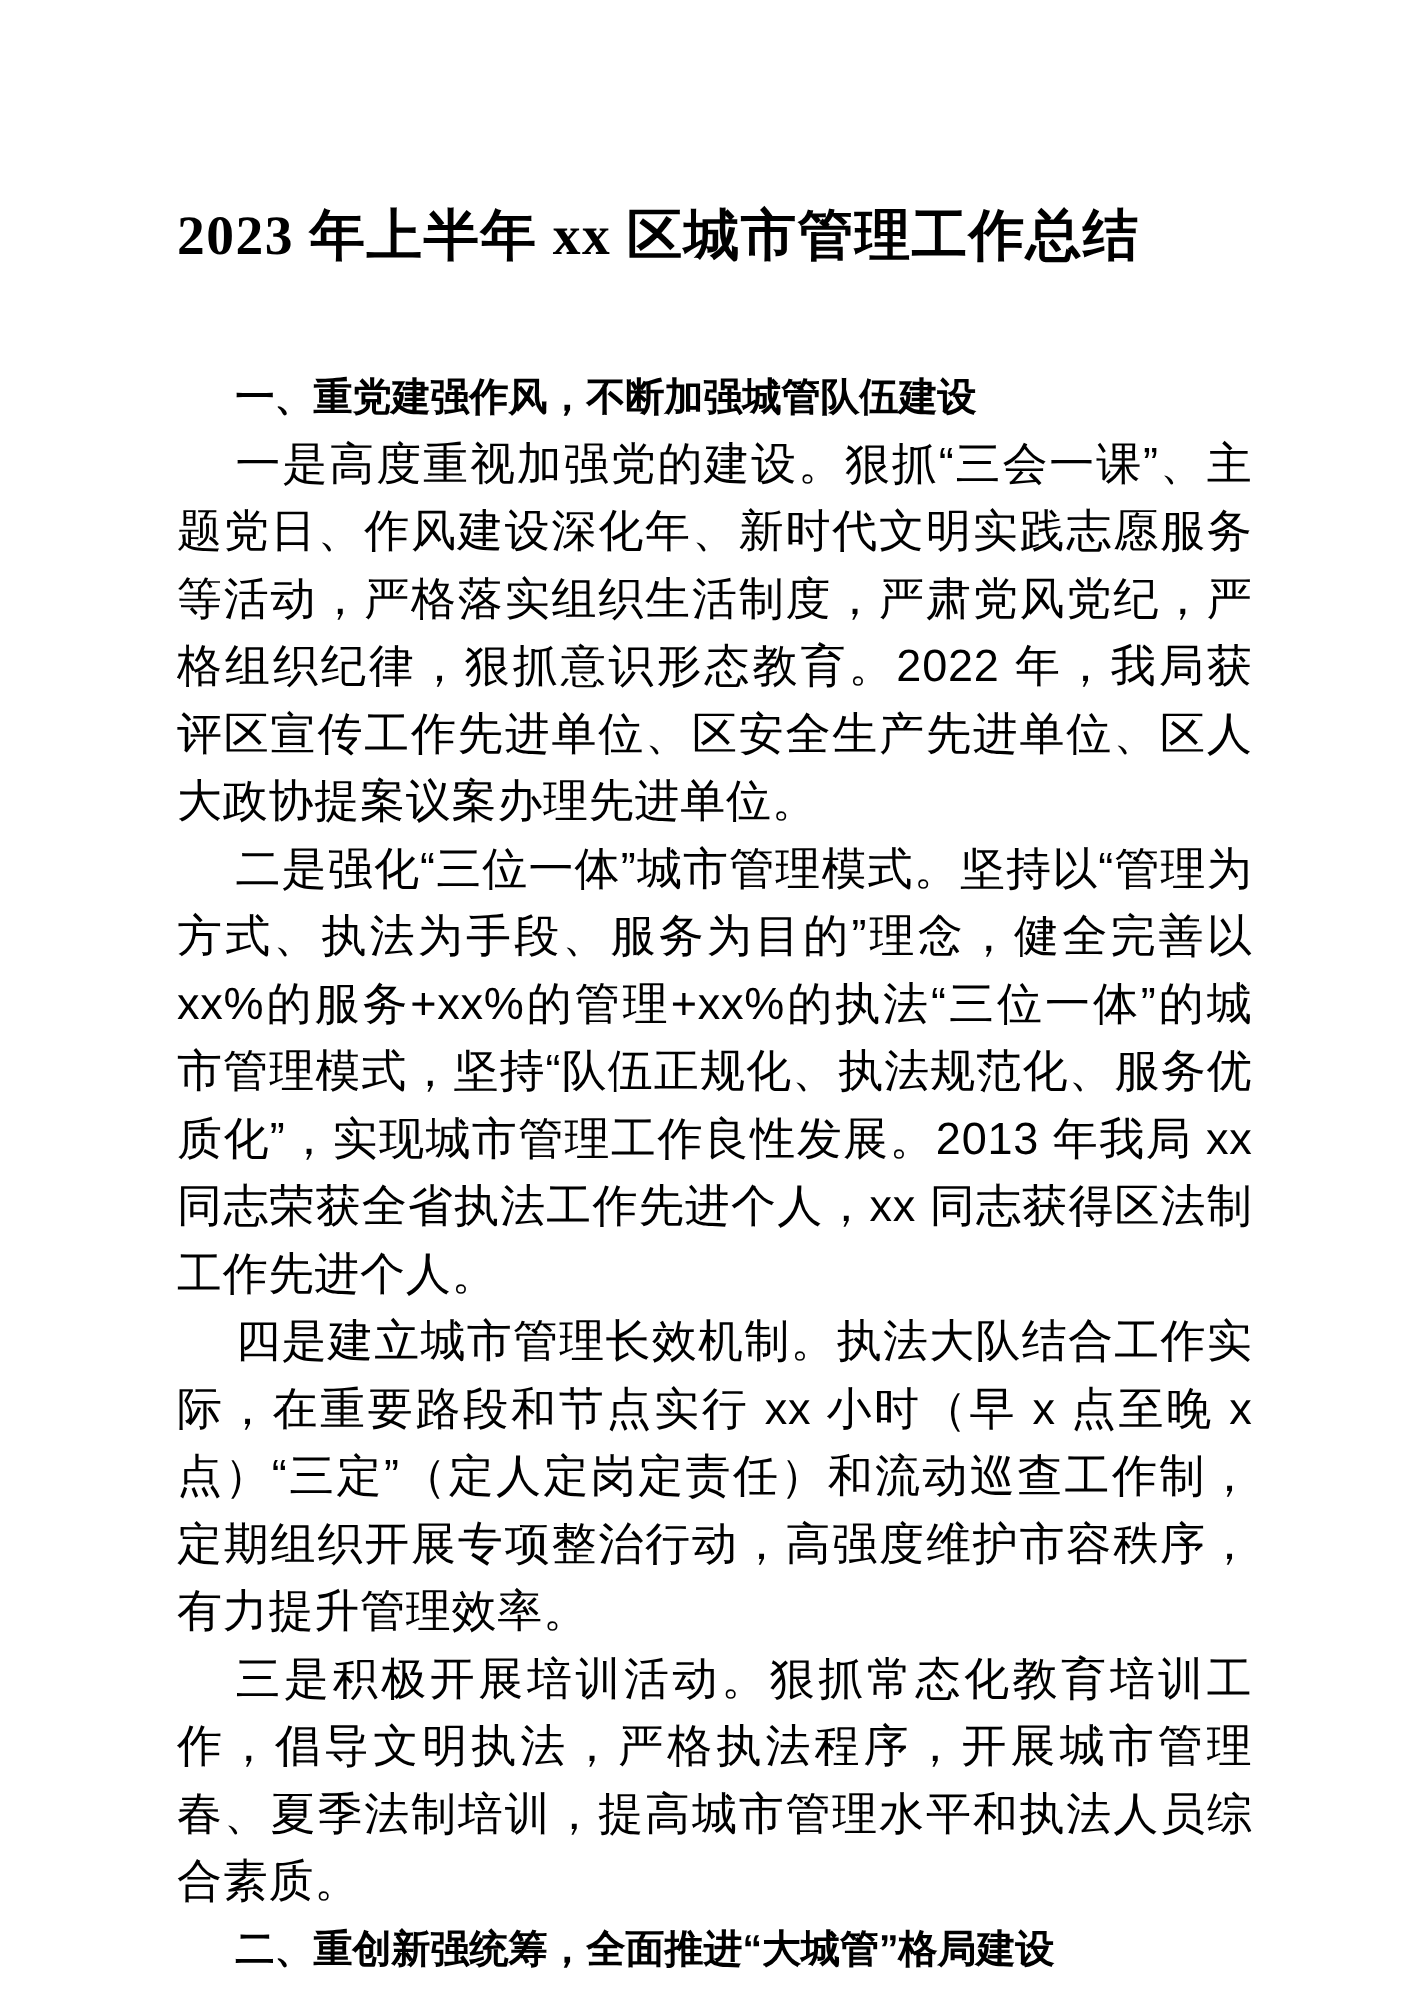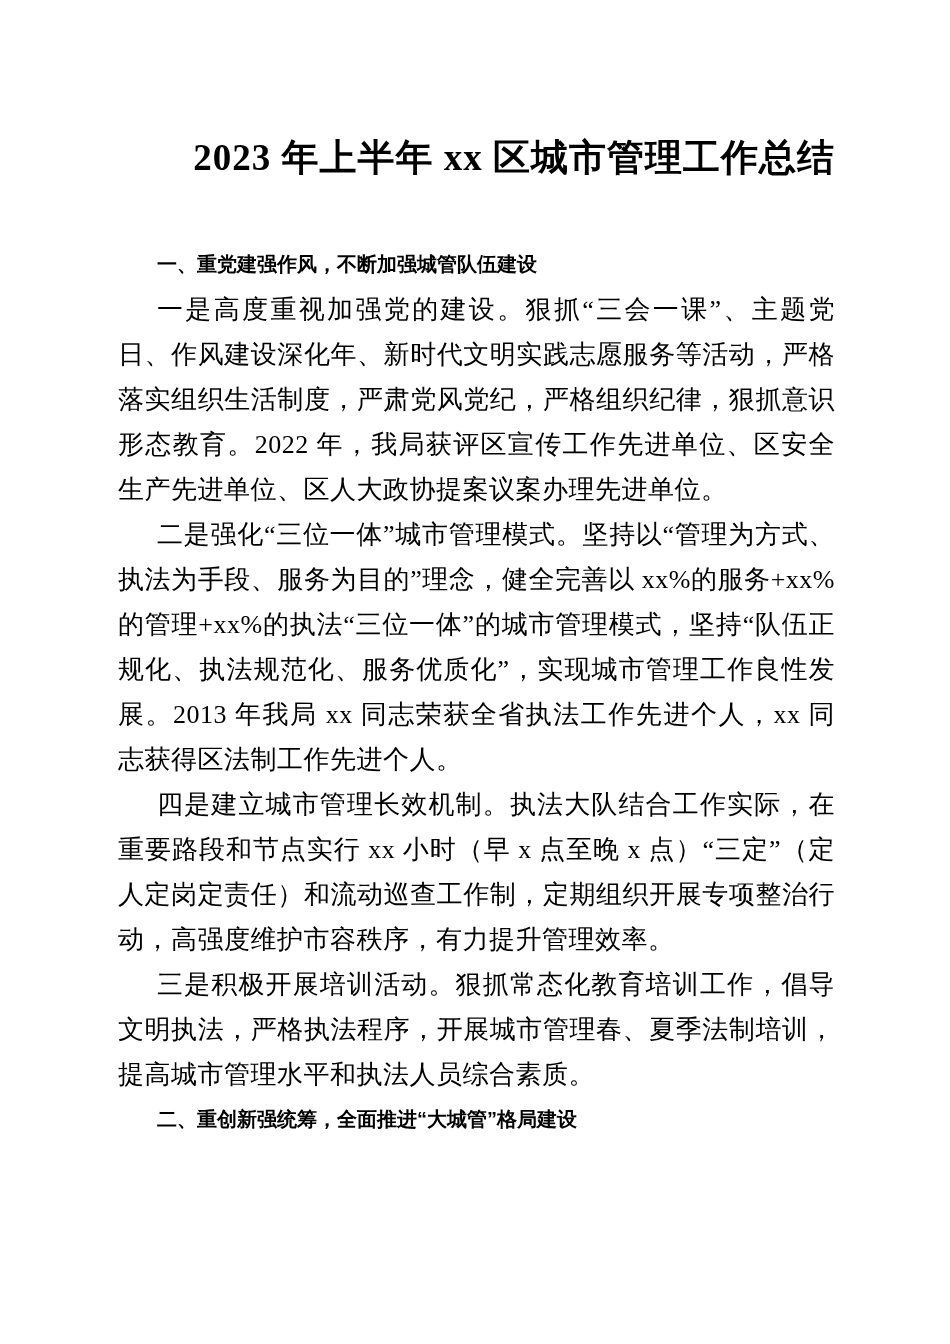--- a/index.html
+++ b/index.html
@@ -16,41 +16,41 @@
     box-sizing: border-box;
     padding: 130px 115px 0 118px;
     overflow: hidden;
     font-family: "Liberation Serif", serif;
   }
   .doc-title {
     margin: 0;
     font-size: 37px;
     line-height: 56px;
     font-weight: bold;
-    text-align: right;
+    text-align: left;
     font-family: "Liberation Serif", serif;
     letter-spacing: 1px;
   }
   .section-heading {
     margin: 0;
-    font-size: 20px;
+    font-size: 26px;
     line-height: 45px;
     font-weight: bold;
     font-family: "Liberation Sans", sans-serif;
     text-indent: 39px;
     white-space: nowrap;
   }
   .section-heading.first {
     margin-top: 56px;
   }
   .body-para {
     margin: 0;
-    font-size: 26px;
+    font-size: 30px;
     line-height: 45px;
-    font-family: Liberation Serif, serif;
+    font-family: Liberation Sans, sans-serif;
     text-align: justify;
     text-justify: inter-ideograph;
     text-indent: 39px;
     letter-spacing: 0.5px;
   }
 </style>
 </head>
 <body>
 
 <div class="page">

